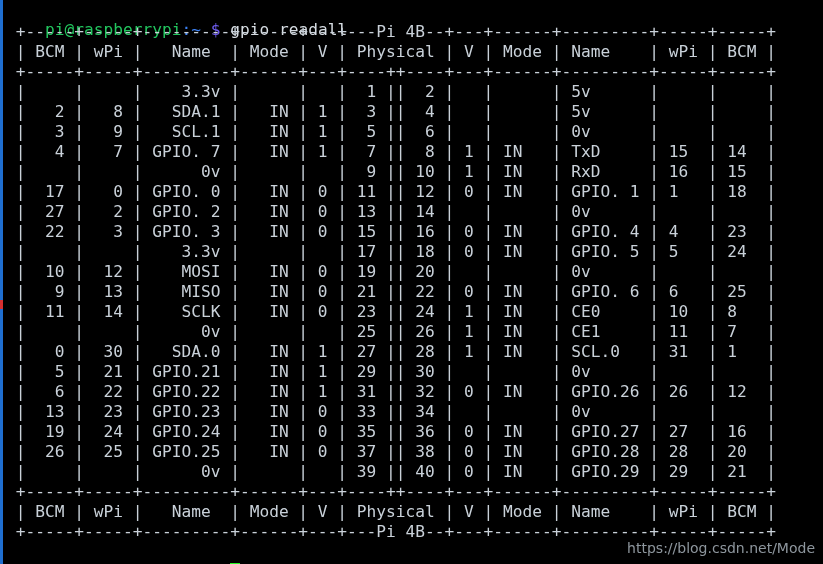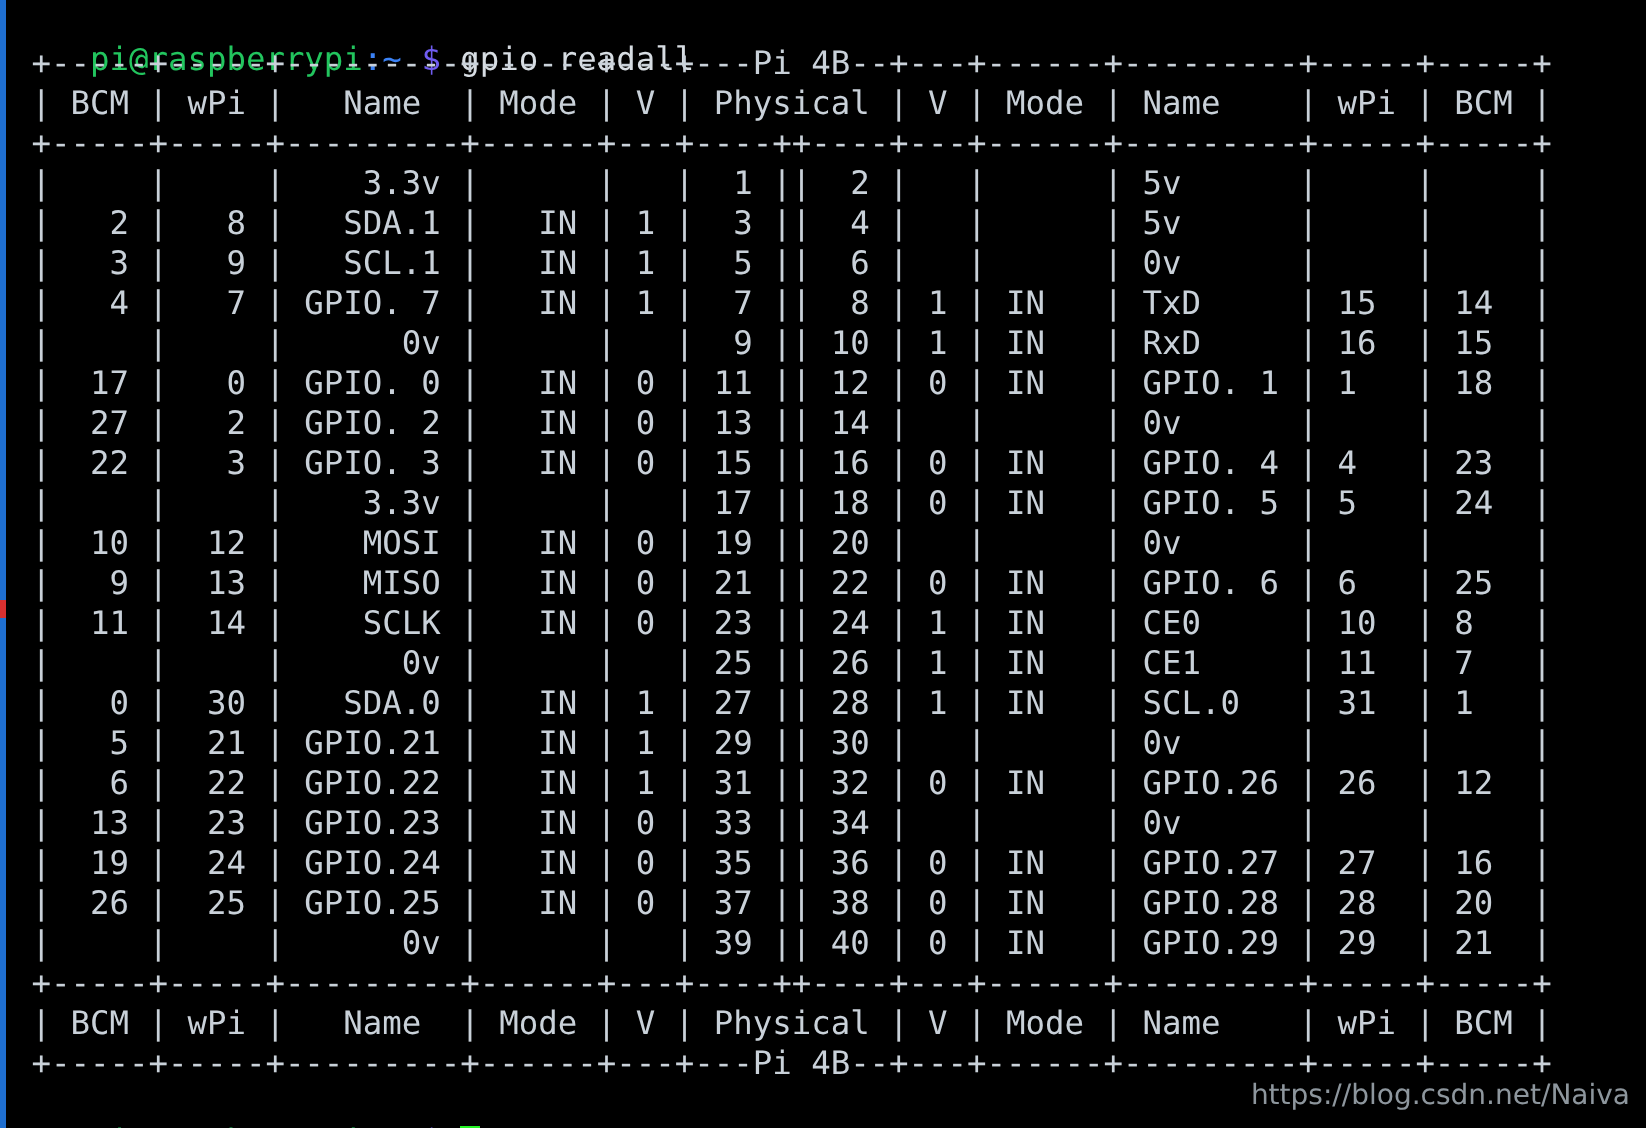--- a/index.html
+++ b/index.html
@@ -52,15 +52,15 @@
   <div class="line" style="position:absolute;left:6px;top:0;">
     <span class="prompt-user">pi@raspberrypi</span><span class="prompt-path">:~</span><span class="prompt-dollar"> <span>$</span></span><span class="cmd"> gpio readall</span>
   </div>
 
   <div class="rows" id="table-output" style="left:6px;top:22px;"><div class="line tbl"> +-----+-----+---------+------+---+---Pi 4B--+---+------+---------+-----+-----+</div><div class="line tbl"> | BCM | wPi |   Name  | Mode | V | Physical | V | Mode | Name    | wPi | BCM |</div><div class="line tbl"> +-----+-----+---------+------+---+----++----+---+------+---------+-----+-----+</div><div class="line tbl"> |     |     |    3.3v |      |   |  1 ||  2 |   |      | 5v      |     |     |</div><div class="line tbl"> |   2 |   8 |   SDA.1 |   IN | 1 |  3 ||  4 |   |      | 5v      |     |     |</div><div class="line tbl"> |   3 |   9 |   SCL.1 |   IN | 1 |  5 ||  6 |   |      | 0v      |     |     |</div><div class="line tbl"> |   4 |   7 | GPIO. 7 |   IN | 1 |  7 ||  8 | 1 | IN   | TxD     | 15  | 14  |</div><div class="line tbl"> |     |     |      0v |      |   |  9 || 10 | 1 | IN   | RxD     | 16  | 15  |</div><div class="line tbl"> |  17 |   0 | GPIO. 0 |   IN | 0 | 11 || 12 | 0 | IN   | GPIO. 1 | 1   | 18  |</div><div class="line tbl"> |  27 |   2 | GPIO. 2 |   IN | 0 | 13 || 14 |   |      | 0v      |     |     |</div><div class="line tbl"> |  22 |   3 | GPIO. 3 |   IN | 0 | 15 || 16 | 0 | IN   | GPIO. 4 | 4   | 23  |</div><div class="line tbl"> |     |     |    3.3v |      |   | 17 || 18 | 0 | IN   | GPIO. 5 | 5   | 24  |</div><div class="line tbl"> |  10 |  12 |    MOSI |   IN | 0 | 19 || 20 |   |      | 0v      |     |     |</div><div class="line tbl"> |   9 |  13 |    MISO |   IN | 0 | 21 || 22 | 0 | IN   | GPIO. 6 | 6   | 25  |</div><div class="line tbl"> |  11 |  14 |    SCLK |   IN | 0 | 23 || 24 | 1 | IN   | CE0     | 10  | 8   |</div><div class="line tbl"> |     |     |      0v |      |   | 25 || 26 | 1 | IN   | CE1     | 11  | 7   |</div><div class="line tbl"> |   0 |  30 |   SDA.0 |   IN | 1 | 27 || 28 | 1 | IN   | SCL.0   | 31  | 1   |</div><div class="line tbl"> |   5 |  21 | GPIO.21 |   IN | 1 | 29 || 30 |   |      | 0v      |     |     |</div><div class="line tbl"> |   6 |  22 | GPIO.22 |   IN | 1 | 31 || 32 | 0 | IN   | GPIO.26 | 26  | 12  |</div><div class="line tbl"> |  13 |  23 | GPIO.23 |   IN | 0 | 33 || 34 |   |      | 0v      |     |     |</div><div class="line tbl"> |  19 |  24 | GPIO.24 |   IN | 0 | 35 || 36 | 0 | IN   | GPIO.27 | 27  | 16  |</div><div class="line tbl"> |  26 |  25 | GPIO.25 |   IN | 0 | 37 || 38 | 0 | IN   | GPIO.28 | 28  | 20  |</div><div class="line tbl"> |     |     |      0v |      |   | 39 || 40 | 0 | IN   | GPIO.29 | 29  | 21  |</div><div class="line tbl"> +-----+-----+---------+------+---+----++----+---+------+---------+-----+-----+</div><div class="line tbl"> | BCM | wPi |   Name  | Mode | V | Physical | V | Mode | Name    | wPi | BCM |</div><div class="line tbl"> +-----+-----+---------+------+---+---Pi 4B--+---+------+---------+-----+-----+</div></div>
 
   <div class="line" style="position:absolute;left:6px;top:541px;">
     <span class="prompt-user">pi@raspberrypi</span><span class="prompt-path">:~</span><span class="prompt-dollar"> <span>$</span></span> <span class="cursor"></span>
   </div>
 
-  <div class="watermark">https://blog.csdn.net/Naiva</div>
+  <div class="watermark">https://blog.csdn.net/Mode</div>
 
 </div>
 
 </body></html>

